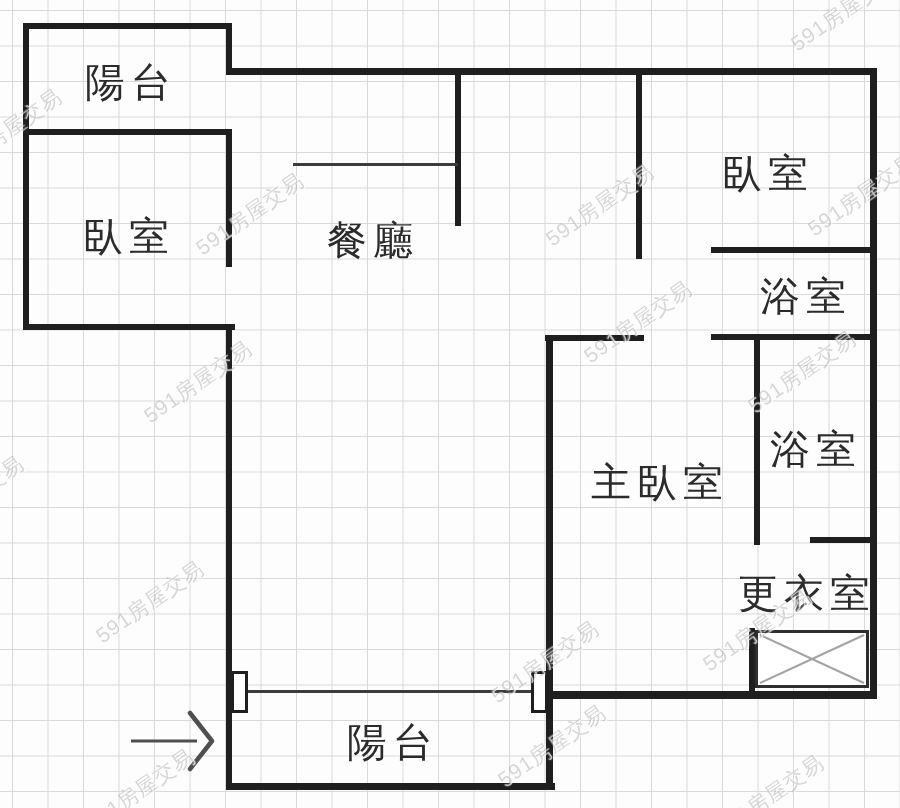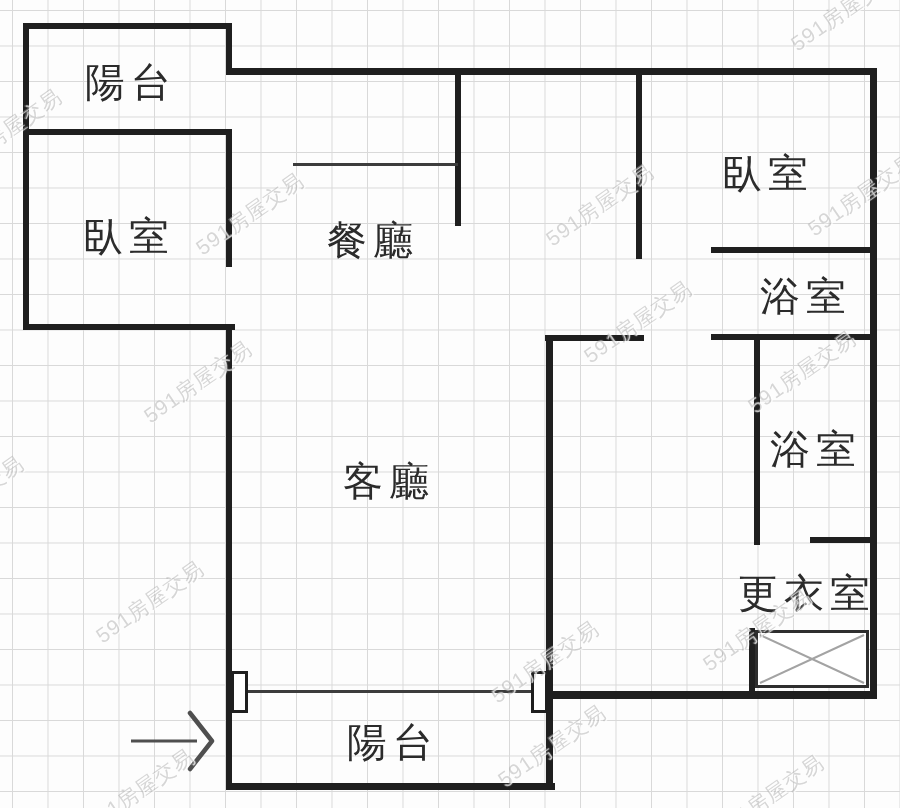--- a/index.html
+++ b/index.html
@@ -83,21 +83,21 @@
   <svg class="overlay" width="110" height="80" viewBox="0 0 110 80" style="left:118px;top:702px;">
     <line x1="13" y1="39" x2="79" y2="39" stroke="#4f4f4f" stroke-width="3"></line>
     <polyline points="72,11 94,39 72,67" fill="none" stroke="#4f4f4f" stroke-width="4.5" stroke-linecap="round" stroke-linejoin="round"></polyline>
   </svg>
 
   <div class="room-label" style="left:131px;top:82px;">陽台</div>
   <div class="room-label" style="left:129px;top:236px;">臥室</div>
   <div class="room-label" style="left:373px;top:212px;margin-top:28px;">餐廳</div>
   <div class="room-label" style="left:768px;top:173px;">臥室</div>
   <div class="room-label" style="left:806px;top:296px;">浴室</div>
-  <div class="room-label" style="left:389px;top:481px;">客廳</div>
+  <div class="room-label" style="left:660px;top:482px;">主臥室</div>
   <div class="room-label" style="left:816px;top:449px;">浴室</div>
   <div class="room-label" style="left:807px;top:593px;">更衣室</div>
   <div class="room-label" style="left:393px;top:742px;">陽台</div>
 
   <span class="watermark" style="left:845px;top:10px;">591房屋交易</span>
   <span class="watermark" style="left:8px;top:130px;">591房屋交易</span>
   <span class="watermark" style="left:250px;top:214px;">591房屋交易</span>
   <span class="watermark" style="left:600px;top:205px;">591房屋交易</span>
   <span class="watermark" style="left:862px;top:195px;">591房屋交易</span>
   <span class="watermark" style="left:198px;top:382px;">591房屋交易</span>

